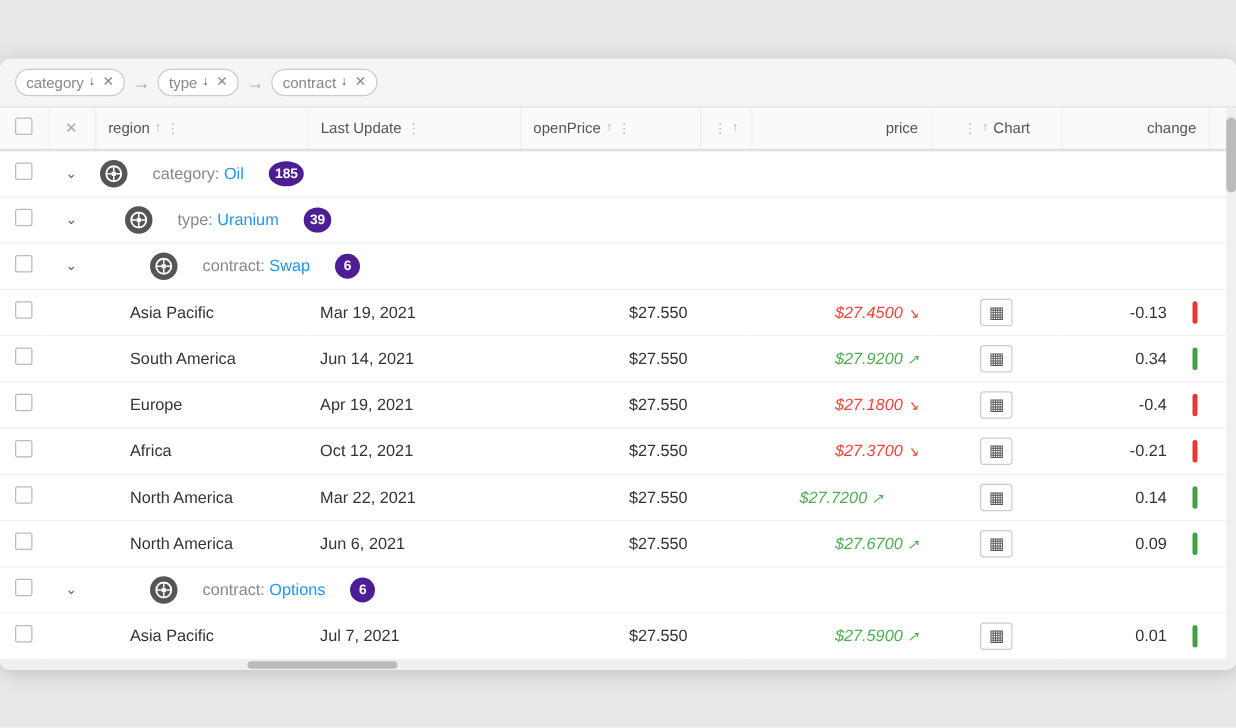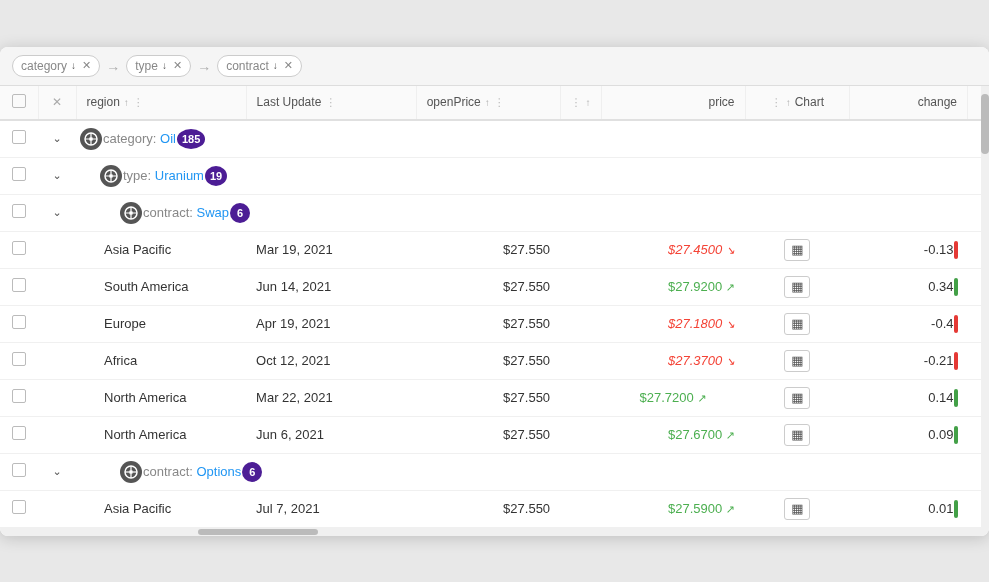--- a/index.html
+++ b/index.html
@@ -109,21 +109,21 @@
       display: inline-flex;
       align-items: center;
       justify-content: center;
       cursor: pointer;
       color: #555;
       font-size: 11px;
     }
     .group-badge {
       display: inline-flex;
       align-items: center;
-      gap: 1px;
+      gap: 20px;
     }
     .group-icon {
       width: 22px; height: 22px;
       background: #555;
       border-radius: 50%;
       display: inline-flex;
       align-items: center;
       justify-content: center;
       color: #fff;
       font-size: 11px;
@@ -139,40 +139,40 @@
       border-radius: 50%;
       min-width: 20px;
       height: 20px;
       display: inline-flex;
       align-items: center;
       justify-content: center;
       font-size: 11px;
       font-weight: 700;
       padding: 0 5px;
     }
-    .price-up { color: #4CAF50; }
+    .price-up { color: #4CAF50; font-style: italic; }
     .price-down { color: #f44336; font-style: italic; }
     .chart-icon-cell { text-align: center; }
     .chart-icon-btn {
       display: inline-flex;
       align-items: center;
       justify-content: center;
       width: 26px; height: 22px;
       border: 1px solid #ccc;
       border-radius: 3px;
       cursor: pointer;
       color: #555;
       font-size: 13px;
       background: #fff;
     }
     .change-cell {
       display: flex;
       align-items: center;
       justify-content: flex-end;
-      gap: 0;
+      gap: 20px;
     }
     .change-bar {
       width: 4px;
       height: 18px;
       border-radius: 2px;
     }
     .bar-neg { background: #e53935; }
     .bar-pos { background: #43a047; }
     
     .scrollbar-area {
@@ -341,21 +341,21 @@
                     <line x1="7" y1="1" x2="7" y2="5" stroke="#fff" stroke-width="1.2"></line>
                     <line x1="7" y1="9" x2="7" y2="13" stroke="#fff" stroke-width="1.2"></line>
                     <line x1="1" y1="7" x2="5" y2="7" stroke="#fff" stroke-width="1.2"></line>
                     <line x1="9" y1="7" x2="13" y2="7" stroke="#fff" stroke-width="1.2"></line>
                   </svg>
           </span>
           <span class="group-label">
             <span class="gkey">type:</span>
             <span class="gval"> Uranium</span>
           </span>
-          <span class="group-count">19</span>
+          <span class="group-count">39</span>
         </div>
       </td>
     </tr>
           <tr>
       <td class="cb-col">
         <span class="checkbox"></span>
       </td>
       <td style="text-align:center;">
         <span class="expand-btn">⌄</span>
       </td>

